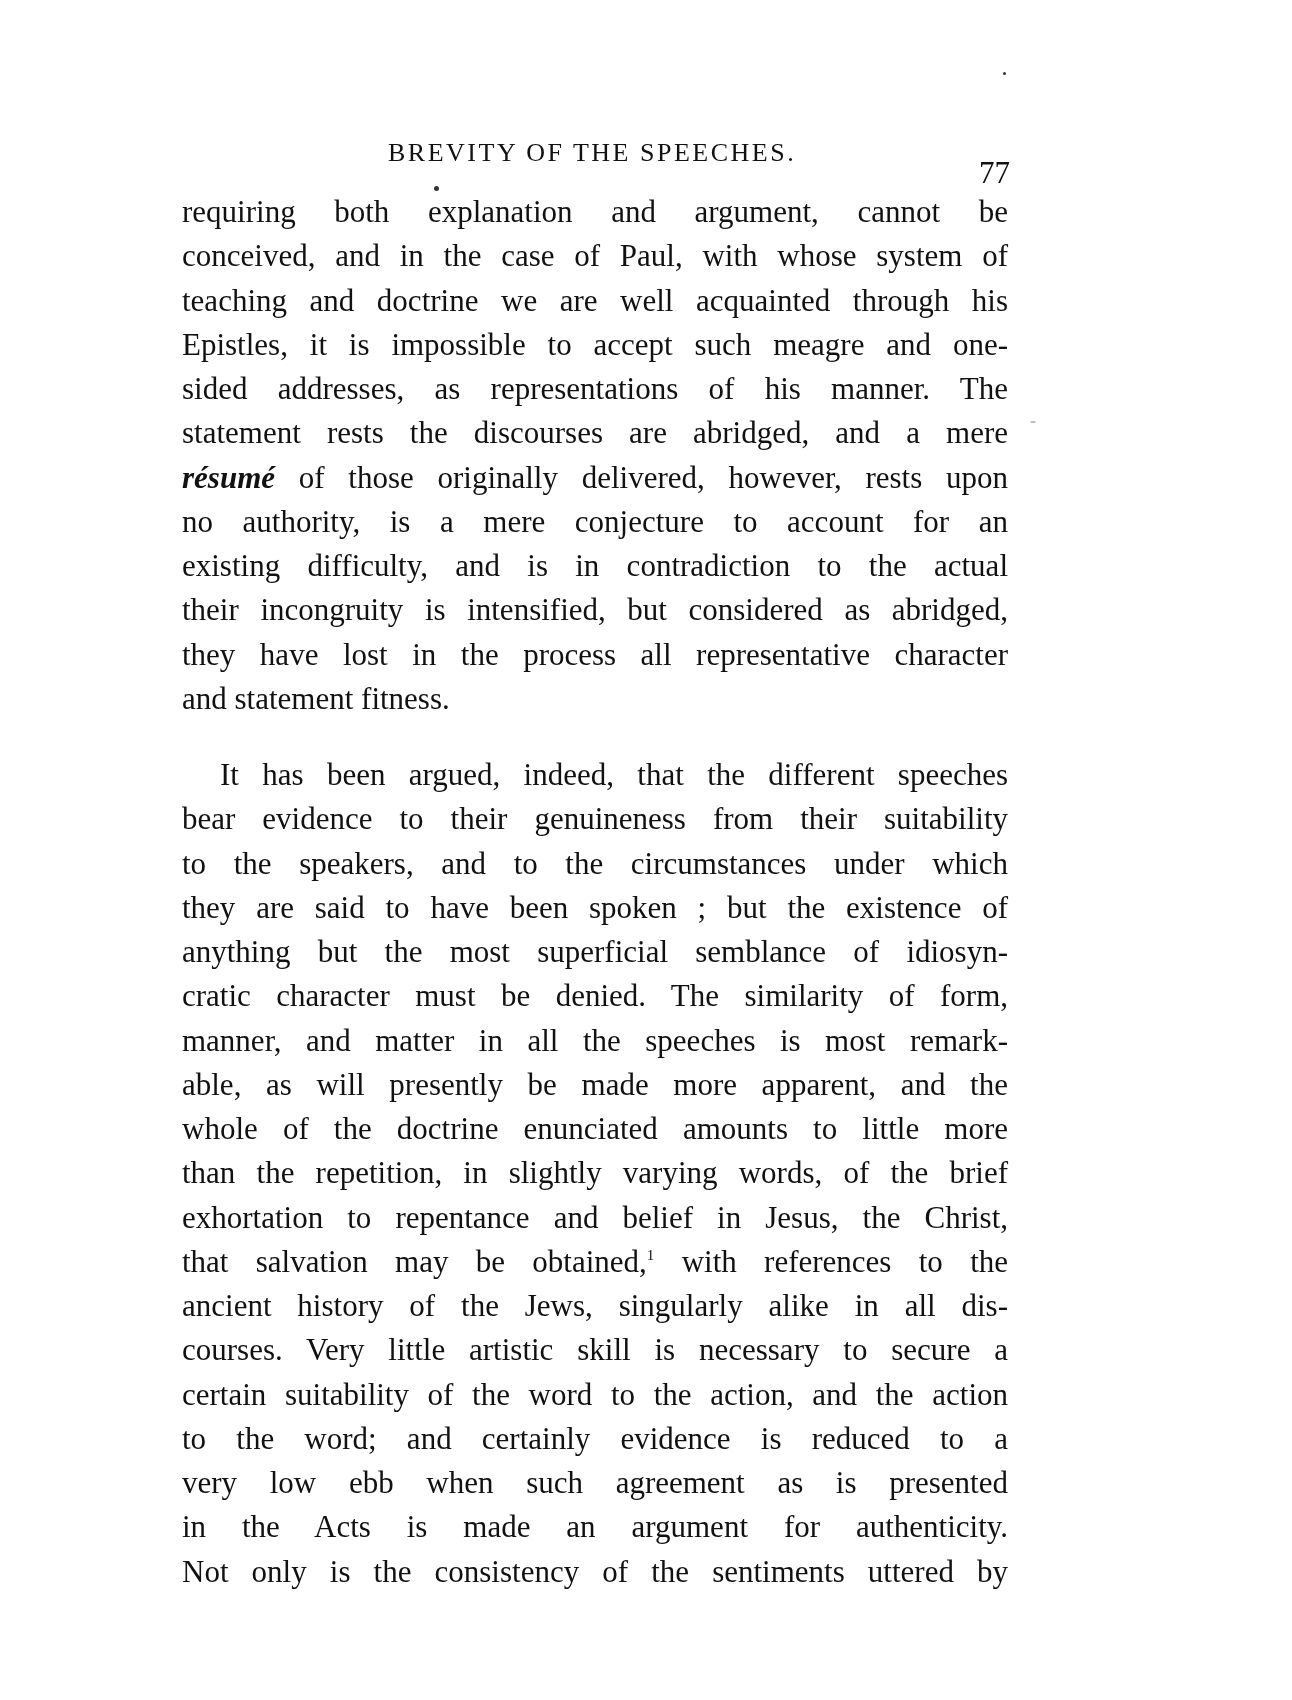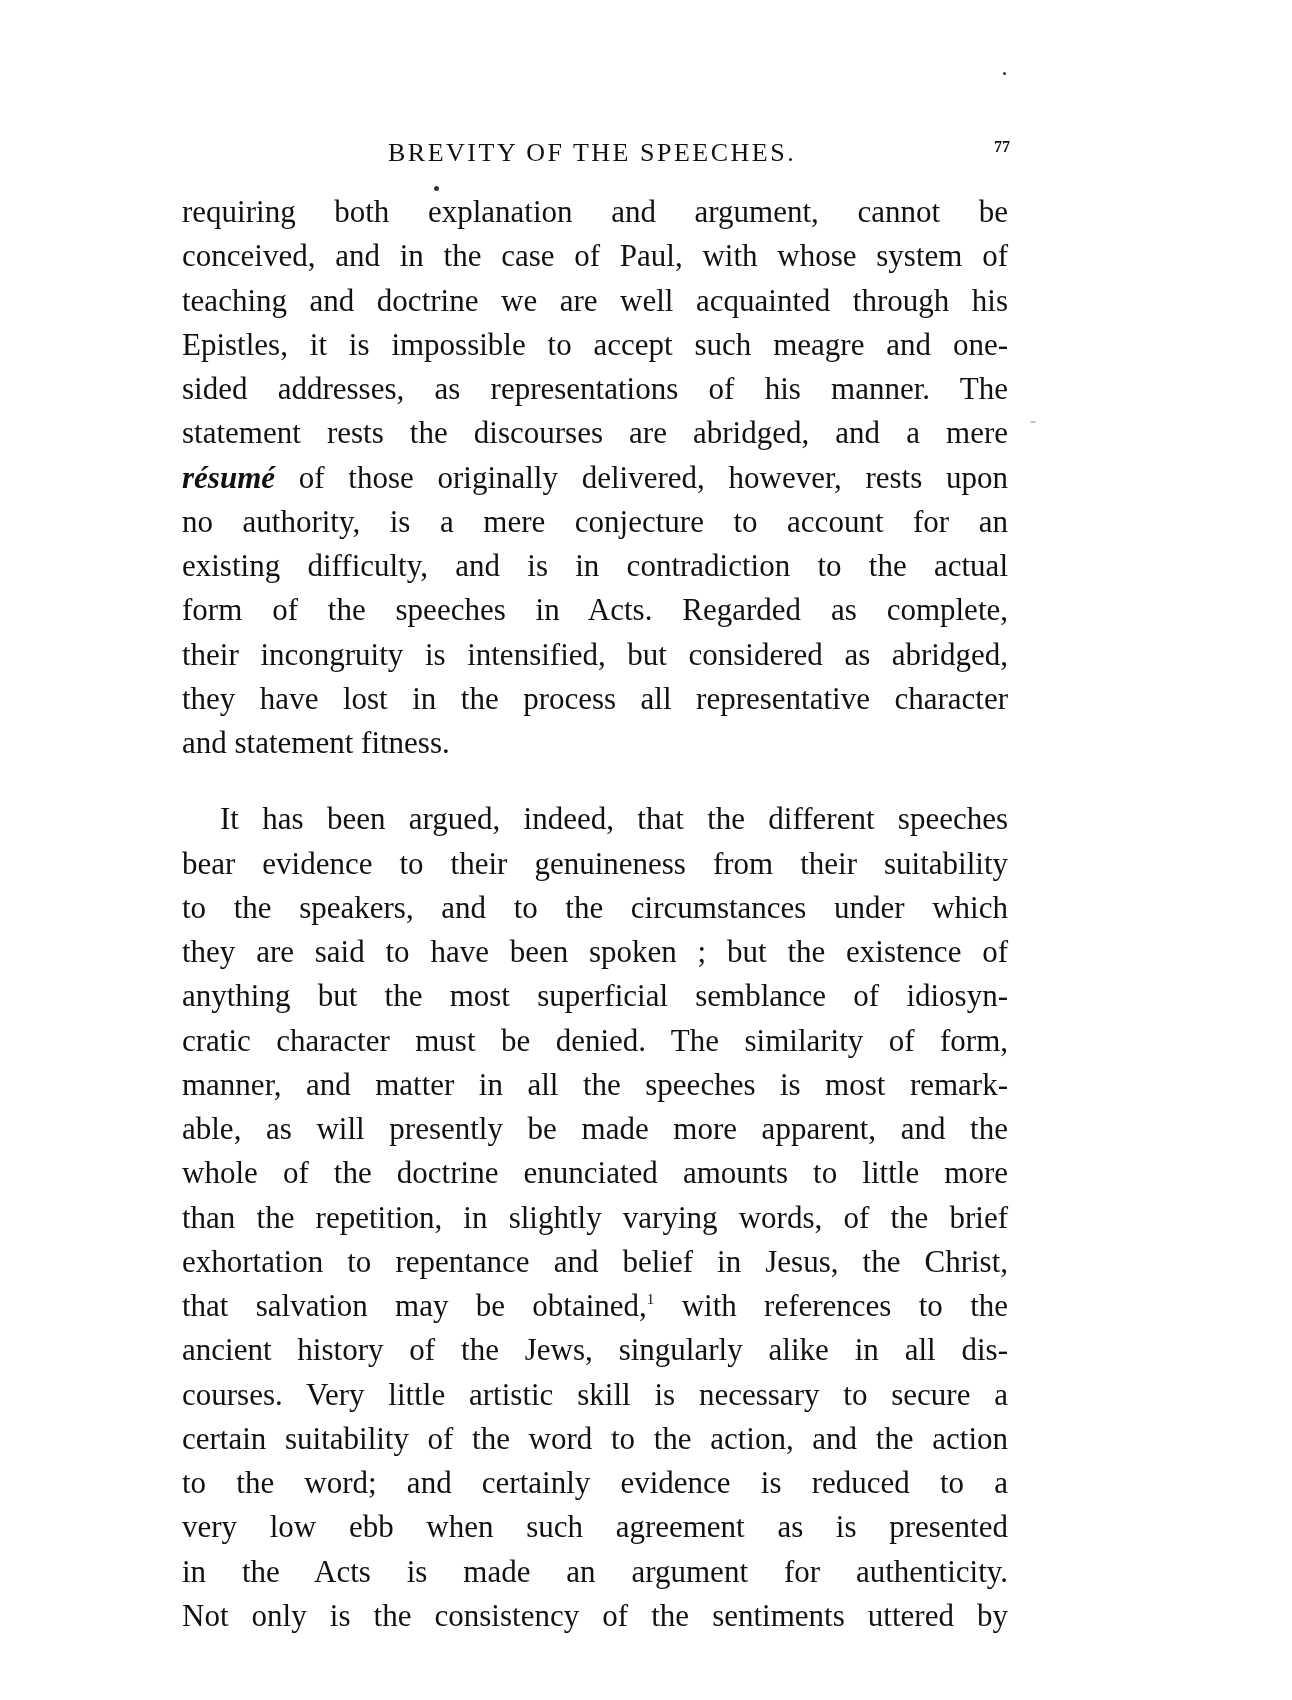--- a/index.html
+++ b/index.html
@@ -39,23 +39,23 @@
       left: 216px;
       top: 0;
       font-size: 26px;
       letter-spacing: 2.5px;
       font-weight: normal;
       text-transform: uppercase;
     }
     .page-number {
       position: absolute;
       right: 0;
-      top: 0;
-      font-size: 16px;
-      font-weight: bold;
+      top: 17px;
+      font-size: 31px;
+      font-weight: normal;
     }
     .body-text {
       position: absolute;
       top: 190px;
       left: 182px;
       width: 826px;
     }
     .line {
       height: 44.25px;
       line-height: 44.25px;
@@ -119,21 +119,20 @@
     <div>
       <span class="line">requiring both explanation and argument, cannot be</span>
       <span class="line">conceived, and in the case of Paul, with whose system of</span>
       <span class="line">teaching and doctrine we are well acquainted through his</span>
       <span class="line">Epistles, it is impossible to accept such meagre and one-</span>
       <span class="line">sided addresses, as representations of his manner. The</span>
       <span class="line">statement rests the discourses are abridged, and a mere</span>
       <span class="line"><em>résumé</em> <span>of those originally delivered, however, rests upon</span></span>
       <span class="line">no authority, is a mere conjecture to account for an</span>
       <span class="line">existing difficulty, and is in contradiction to the actual</span>
-      <span class="line">form of the speeches in Acts. Regarded as complete,</span>
       <span class="line">their incongruity is intensified, but considered as abridged,</span>
       <span class="line">they have lost in the process all representative character</span>
       <span class="line last">and statement fitness.</span>
     </div>
 
     <div>
       <span class="line indent">It has been argued, indeed, that the different speeches</span>
       <span class="line">bear evidence to their genuineness from their suitability</span>
       <span class="line">to the speakers, and to the circumstances under which</span>
       <span class="line">they are said to have been spoken ; but the existence of</span>

